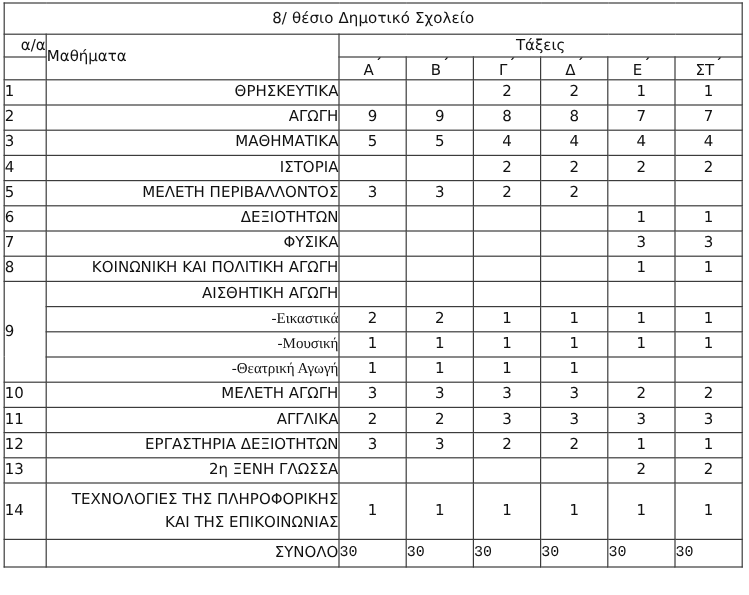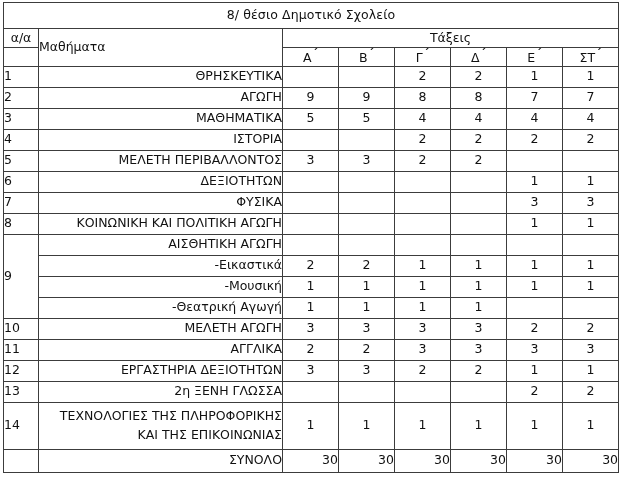--- a/index.html
+++ b/index.html
@@ -54,21 +54,21 @@
     height: 25px;
     text-align: center;
     font-weight: bold;
     font-size: 13px;
     letter-spacing: 0.1px;
   }
 
   
   .hdr-aa {
     height: 18px;
-    text-align: center;
+    text-align: right;
     padding-left: 3px;
     font-size: 12.5px;
     border-bottom-color: #c8c8c8;
     margin-left: 44px;
   }
   .hdr-aa-filler {
     height: 17px;
     border-top-color: #c8c8c8;
   }
   .hdr-subject {
@@ -110,20 +110,21 @@
   }
   .cell-subject {
     text-align: right;
     padding-left: 4px;
     font-size: 12.5px;
     white-space: nowrap;
     margin-left: 33px;
   }
   .cell-subject.sub {
     padding-left: 4px;
+    font-family: Liberation Serif, serif;
   }
   .cell-val {
     text-align: center;
     font-size: 12.5px;
   }
 
   
   .cell-subject.two-line {
     white-space: normal;
     line-height: 1.45;
@@ -134,23 +135,24 @@
   tr.tall-row td { height: 44px; }
 
   
   tr.total-row td { height: 22px; }
   .cell-total-label {
     text-align: right;
     padding-left: 4px;
     font-size: 12.5px;
   }
   .cell-total-val {
-    text-align: right;
+    text-align: left;
     font-weight: bold;
     font-size: 12.5px;
+    font-family: Liberation Mono, monospace;
   }
 </style>
 </head>
 <body>
 
 <div class="page">
 
   <table class="sheet">
     <colgroup>
       <col class="c-num">

